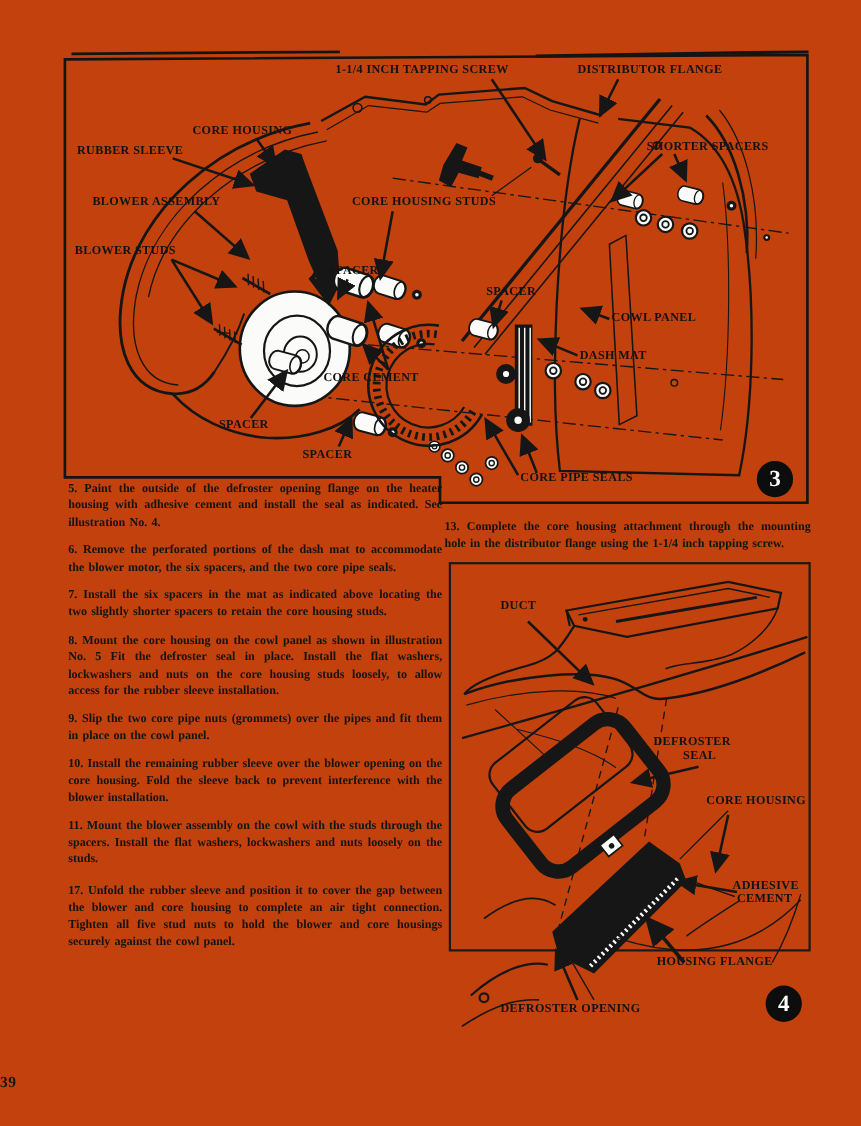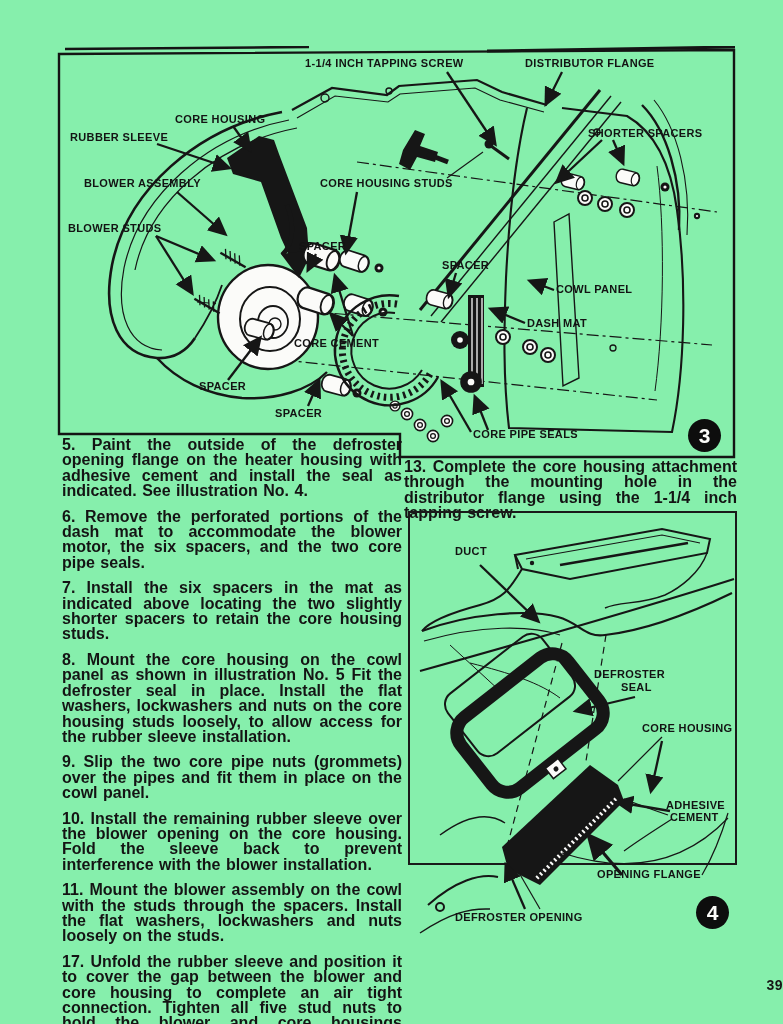--- a/index.html
+++ b/index.html
@@ -1,32 +1,32 @@
 <!DOCTYPE html>
 <html><head>
 <meta charset="utf-8">
 <style>
   html,body{margin:0;padding:0;background:#fbfbf9;}
-  .page{position:relative;width:783px;height:1024px;background:#86efac;
-        font-family:Liberation Sans, sans-serif;color:#161616;overflow:hidden;}
+  .page{position:relative;width:783px;height:1024px;background:#c2410c;
+        font-family:Liberation Serif, serif;color:#161616;overflow:hidden;}
   .panel{position:absolute;}
   #fig3{left:57px;top:46px;width:680px;height:413px;}
   #fig4{left:408px;top:511px;width:329px;height:354px;border:2px solid #1a1a1a;box-sizing:border-box;}
   .panel svg{position:absolute;left:0;top:0;}
   .fig-label{position:absolute;font-weight:700;font-size:11px;line-height:12px;
              letter-spacing:.35px;white-space:nowrap;color:#131313;}
   .badge{position:absolute;width:33px;height:33px;border-radius:50%;background:#0d0d0d;
          color:#fcfcfa;font-weight:700;font-size:21px;display:flex;align-items:center;
          justify-content:center;}
   .col-left{position:absolute;left:62px;top:437px;width:340px;}
   .col-right{position:absolute;left:404px;top:459px;width:333px;}
-  p.step{margin:0 0 10px;font-size:16px;line-height:15.4px;text-align:justify;
+  p.step{margin:0 0 10px;font-size:11px;line-height:15.4px;text-align:justify;
          font-weight:700;word-spacing:1px;color:#141414;}
-  p.step:last-child{margin-bottom:0;}
-  .page-number{position:absolute;left:0;right:0;top:977px;text-align:right;
+  p.step:last-child{margin-bottom:0;margin-top:13px;}
+  .page-number{position:absolute;left:0;right:0;top:977px;text-align:left;
                font-weight:700;font-size:14px;letter-spacing:.5px;}
 </style>
 </head>
 <body>
 
 <div class="page">
 
   <div class="panel" id="fig3">
     <svg width="680" height="413" viewBox="0 0 680 413">
       <defs>
@@ -317,20 +317,20 @@
       <path d="M262,306 C240,320 225,330 214,338" stroke="#161616" stroke-width="1.2" fill="none"></path>
       <path d="M130,396 L108,358" stroke="#161616" stroke-width="1.2" fill="none"></path>
     </svg>
 
     <div class="fig-label" style="left:45px;top:32px">DUCT</div>
     <div class="fig-label" style="left:184px;top:155px">DEFROSTER</div>
     <div class="fig-label" style="left:211px;top:168px">SEAL</div>
     <div class="fig-label" style="left:232px;top:209px">CORE HOUSING</div>
     <div class="fig-label" style="left:256px;top:286px">ADHESIVE</div>
     <div class="fig-label" style="left:260px;top:298px">CEMENT</div>
-    <div class="fig-label" style="left:187px;top:355px">OPENING FLANGE</div>
+    <div class="fig-label" style="left:187px;top:355px">HOUSING FLANGE</div>
     <div class="fig-label" style="left:45px;top:398px">DEFROSTER OPENING</div>
     <div class="badge" style="left:286px;top:383px">4</div>
   </div>
 
   <div class="page-number">39</div>
 
 </div>
 
 </body></html>

